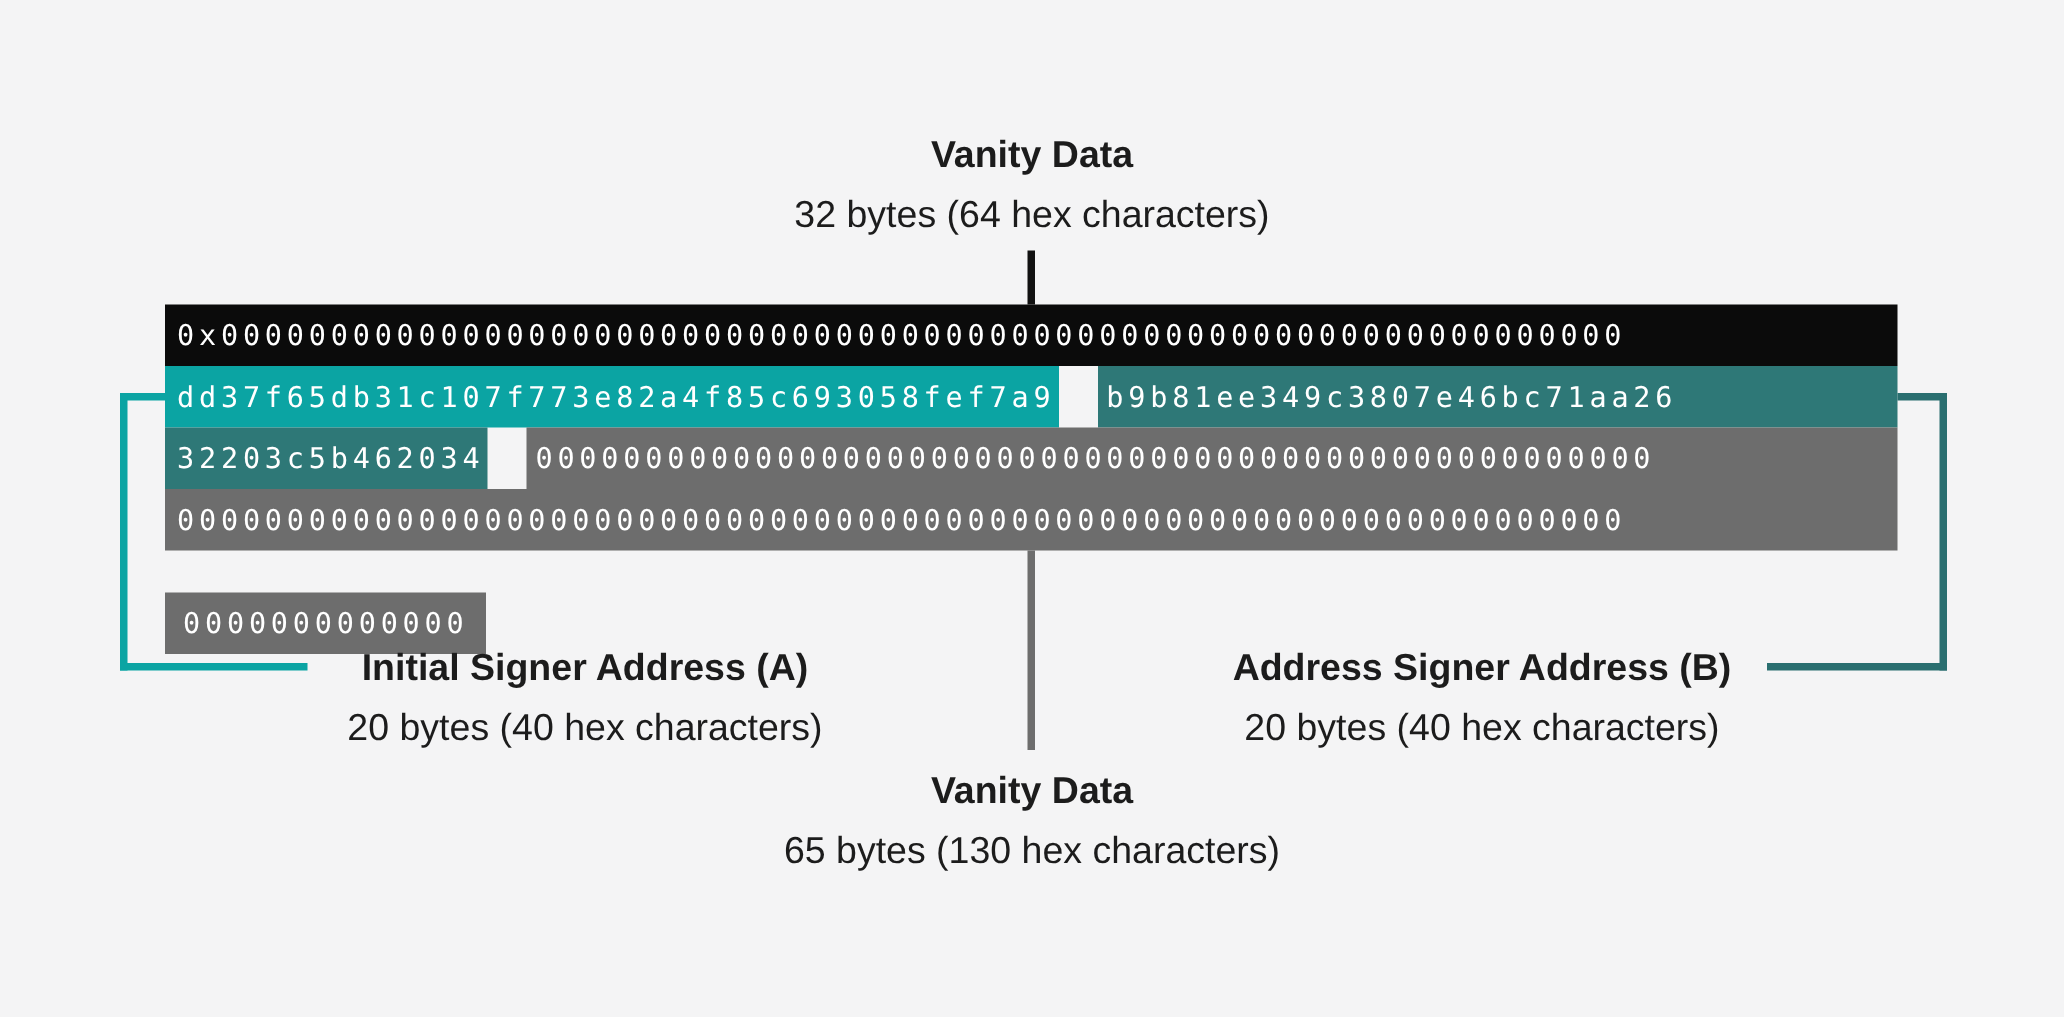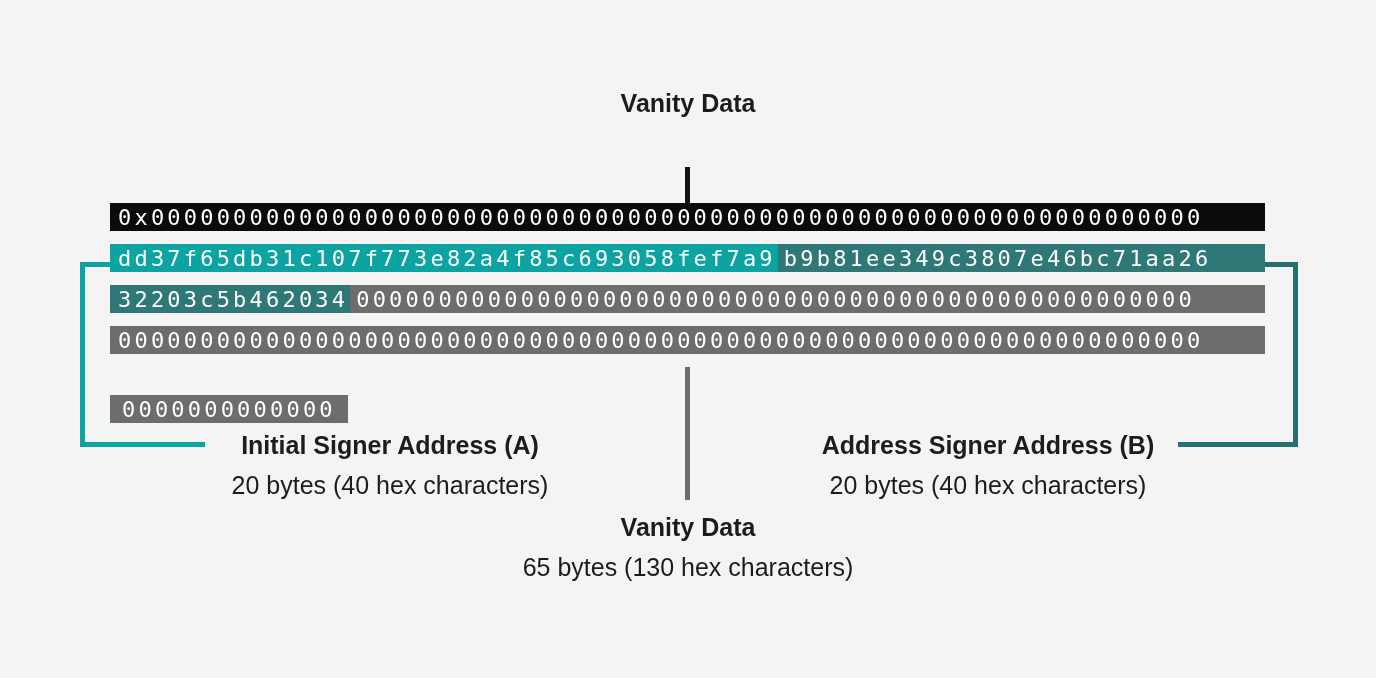--- a/index.html
+++ b/index.html
@@ -28,48 +28,49 @@
   .hexstack { position: absolute; left: 110px; top: 203px; }
   .hexrow {
     display: flex;
     height: 41px;
     width: 1155px;
   }
   .hexrow.short { width: auto; }
   .seg {
     display: flex;
     align-items: center;
-    height: 28px;
+    height: 41px;
     font-family: "DejaVu Sans Mono", monospace;
-    font-size: 22px;
+    font-size: 19px;
     letter-spacing: 3.2px;
     color: var(--hex-text, #ffffff);
     white-space: nowrap;
     overflow: hidden;
     padding: 0 2px 0 8px;
   }
-  .seg + .seg { padding-left: 6px; padding-right: 8px; }
+  .seg + .seg { padding-left: 6px; padding-right: 8px; margin-left: 26px; }
   .seg.fill { flex: 1; }
   .seg.pad5 { padding: 0 12px; margin-top: 28px; }
   .seg-black  { background: var(--row-black, #0b0b0b); }
   .seg-teal-a { background: var(--signer-a-teal, #0ba4a3); text-align: center; }
   .seg-teal-b { background: var(--signer-b-teal, #2e7877); }
   .seg-gray   { background: var(--zero-gray, #6d6d6d); }
 
   .line-black { background: var(--connector-black, #111111); }
   .line-gray  { background: var(--zero-gray, #6d6d6d); }
   .line-teal-a { background: var(--bracket-a, #0ba4a3); }
   .line-teal-b { background: var(--bracket-b, #2a6f70); }
 </style>
 </head>
 <body>
 
 <div class="canvas">
 
   <div class="lbl bold full" style="top: 88px;">Vanity Data</div>
+  <div class="lbl full" style="top: 128px;">32 bytes (64 hex characters)</div>
 
   <div class="connector line-black" style="left: 685px; top: 167px; width: 5px; height: 36px;"></div>
 
   <div class="hexstack">
     <div class="hexrow">
       <span class="seg seg-black fill">0x0000000000000000000000000000000000000000000000000000000000000000</span>
     </div>
     <div class="hexrow">
       <span class="seg seg-teal-a">dd37f65db31c107f773e82a4f85c693058fef7a9</span>
       <span class="seg seg-teal-b fill">b9b81ee349c3807e46bc71aa26</span>

